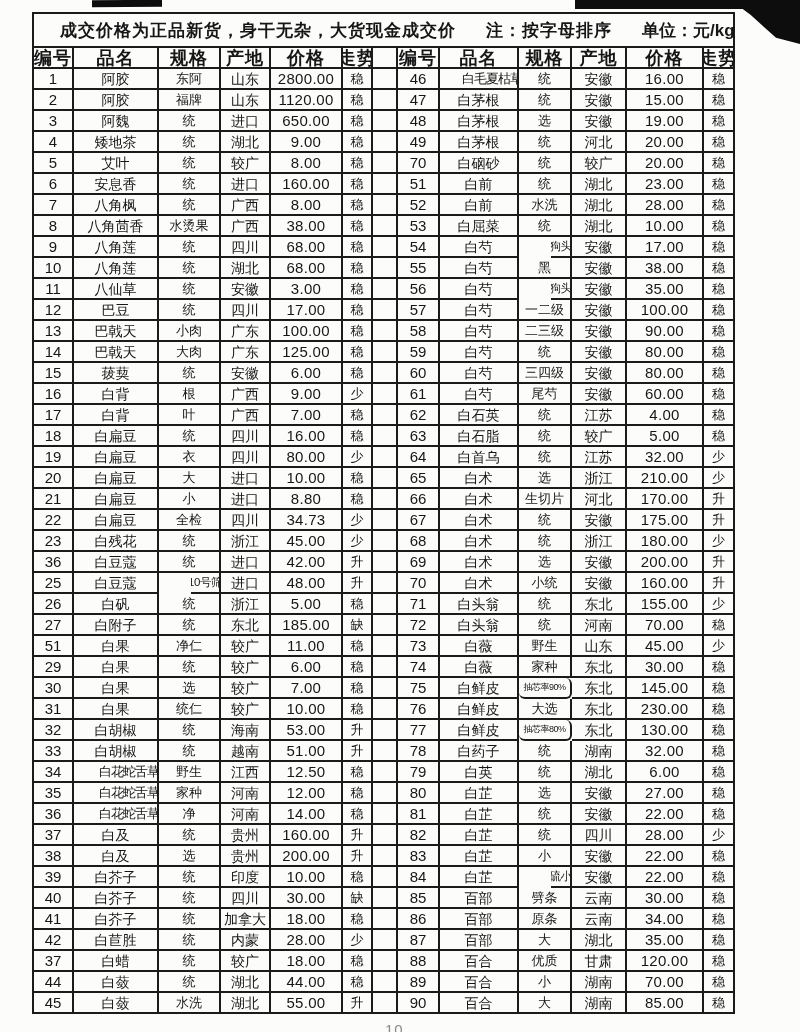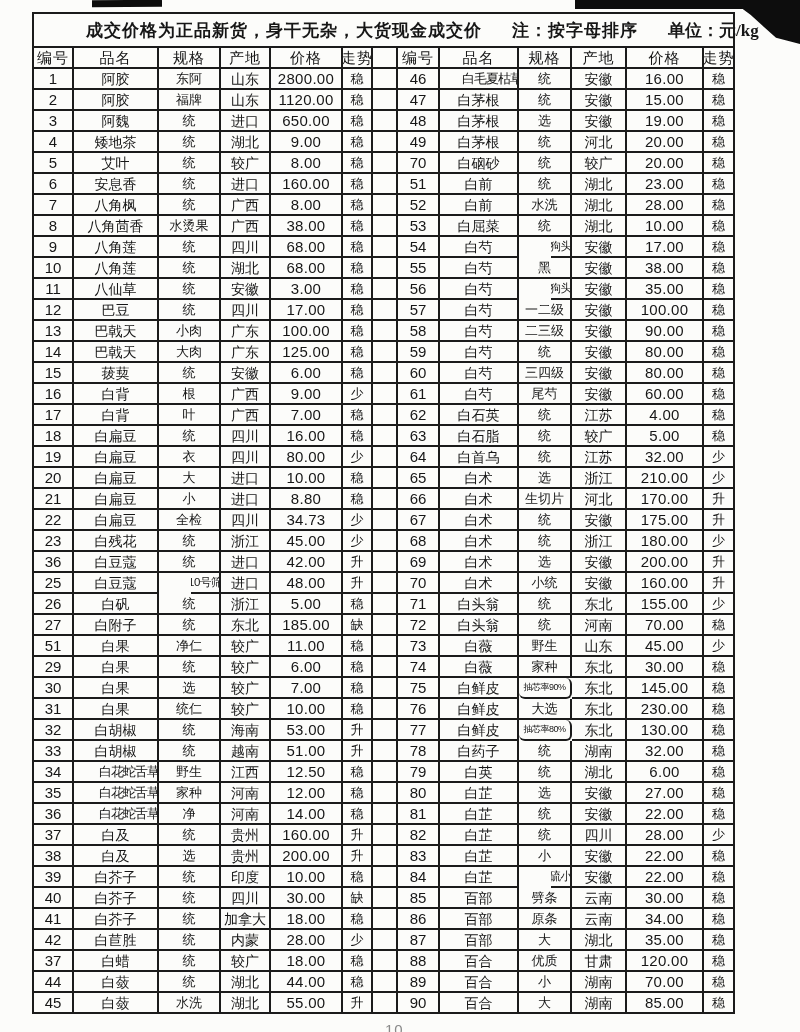--- a/index.html
+++ b/index.html
@@ -7,31 +7,31 @@
   .page{position:relative;width:800px;height:1032px;background:#fcfcfa;overflow:hidden;color:#161616;}
   
   .artifact{position:absolute;background:#0d0d0d;}
   .a-top-left{left:92px;top:0;width:70px;height:7px;transform:rotate(-0.6deg);}
   .a-top-strip{left:575px;top:0;width:170px;height:9px;}
   .a-top-right{left:740px;top:0;width:60px;height:44px;
     clip-path:polygon(0 0,100% 0,100% 100%,60% 86%,18% 34%,0 16%);}
   
   .sheet{position:absolute;left:32px;top:12px;}
   .title-row{box-sizing:border-box;width:703px;height:34px;border:2px solid #1b1b1b;border-bottom:none;
-    display:flex;align-items:center;padding-left:52px;gap:30px;
+    display:flex;align-items:center;padding-left:26px;gap:30px;
     font-size:17px;font-weight:700;letter-spacing:1px;white-space:nowrap;}
-  .title-row .unit{letter-spacing:0;font-family:Liberation Serif, serif;}
+  .title-row .unit{letter-spacing:0;}
   .grid{display:grid;width:703px;box-sizing:border-box;
     grid-template-columns:40px 85px 62px 50px 72px 30px 25px 42px 79px 53px 55px 77px 31px;
     grid-auto-rows:21px;
     border-left:2px solid #1b1b1b;border-top:2px solid #1b1b1b;}
   .cell{box-sizing:border-box;border-right:2px solid #1b1b1b;border-bottom:2px solid #1b1b1b;
     display:flex;align-items:center;justify-content:center;overflow:hidden;white-space:nowrap;
     font-size:14px;line-height:1;}
-  .cell.h{font-weight:400;font-size:15px;letter-spacing:1px;}
+  .cell.h{font-weight:700;font-size:18px;letter-spacing:1px;}
   .c-num{font-size:15px;}
   .c-price{font-size:15px;letter-spacing:.3px;}
   .c-trend{font-size:13px;}
   .c-spec{font-size:13px;}
   .c-spec.sm{font-size:11.5px;letter-spacing:-0.5px;margin-left:32px;}
   .c-spec.xs{font-size:9px;letter-spacing:-0.5px;border-radius:6px;}
   .c-name{font-size:14px;}
   .c-name.sm{font-size:13px;letter-spacing:-1px;padding-left:27px;}
   .spacer{background:#fcfcfa;}
   .page-number{position:absolute;left:385px;top:1021px;font-size:15px;color:#8a8a8a;letter-spacing:1px;}

